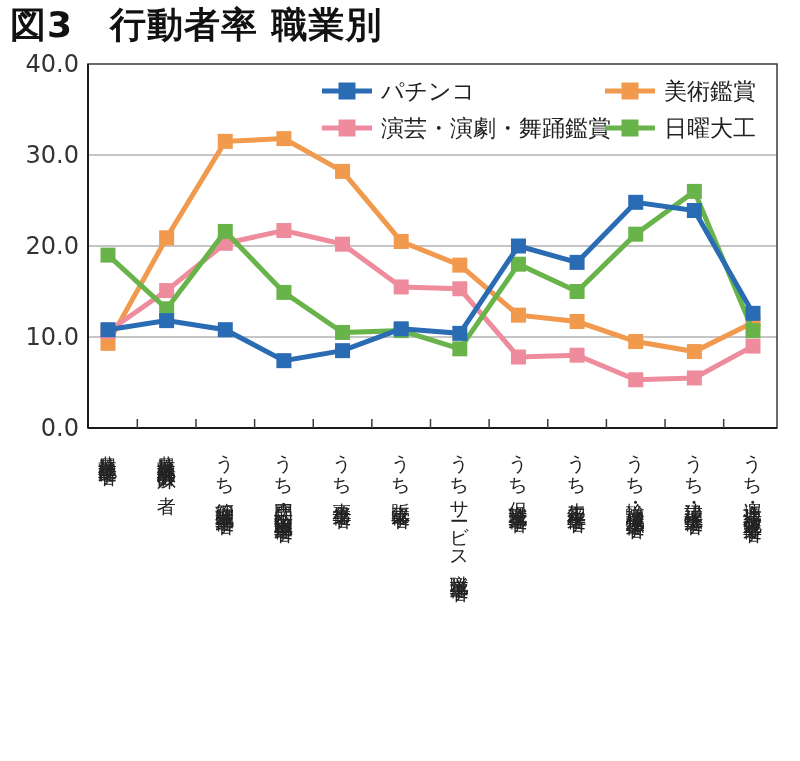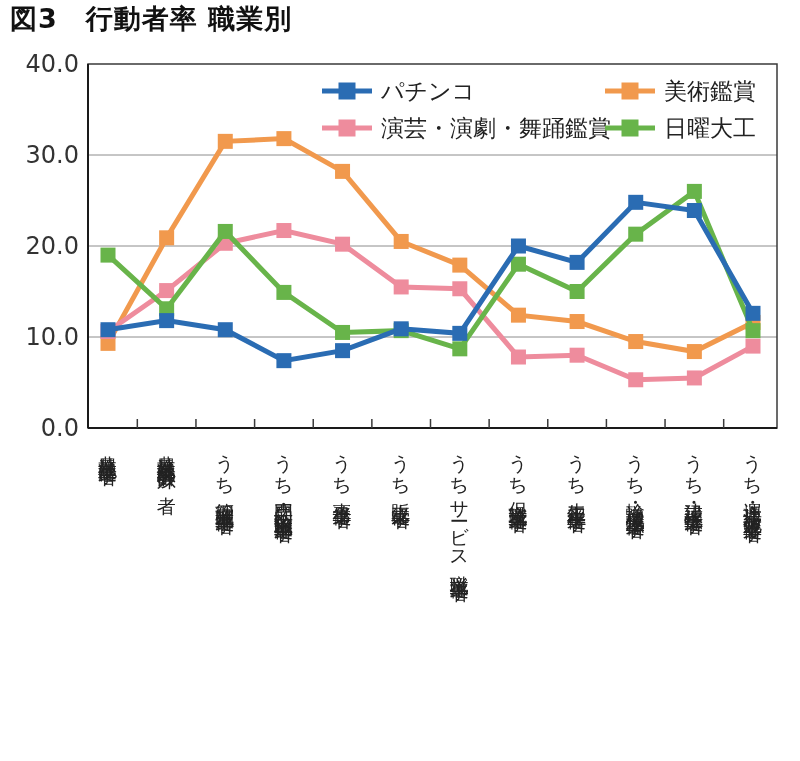--- a/index.html
+++ b/index.html
@@ -5,21 +5,21 @@
   html, body {
     margin: 0; padding: 0; background: #ffffff;
   }
   body {
     width: 800px; height: 761px; position: relative; overflow: hidden;
     font-family: "DejaVu Sans", sans-serif;
   }
   .figure { position: absolute; left: 0; top: 0; width: 800px; height: 761px; }
   .figure-title {
     position: absolute; left: 10px; top: 1px;
-    font-size: 27px; font-weight: bold; color: #111111;
+    font-size: 36px; font-weight: bold; color: #111111;
     letter-spacing: 1px; white-space: pre;
   }
   #plot-svg { position: absolute; left: 0; top: 0; }
   #xlabels { position: absolute; left: 0; top: 0; width: 800px; height: 761px; pointer-events: none; }
   .xlabel {
     position: absolute;
     writing-mode: vertical-rl;
     text-orientation: upright;
     font-size: 19px; line-height: 1; letter-spacing: 2px;
     color: #222222;

